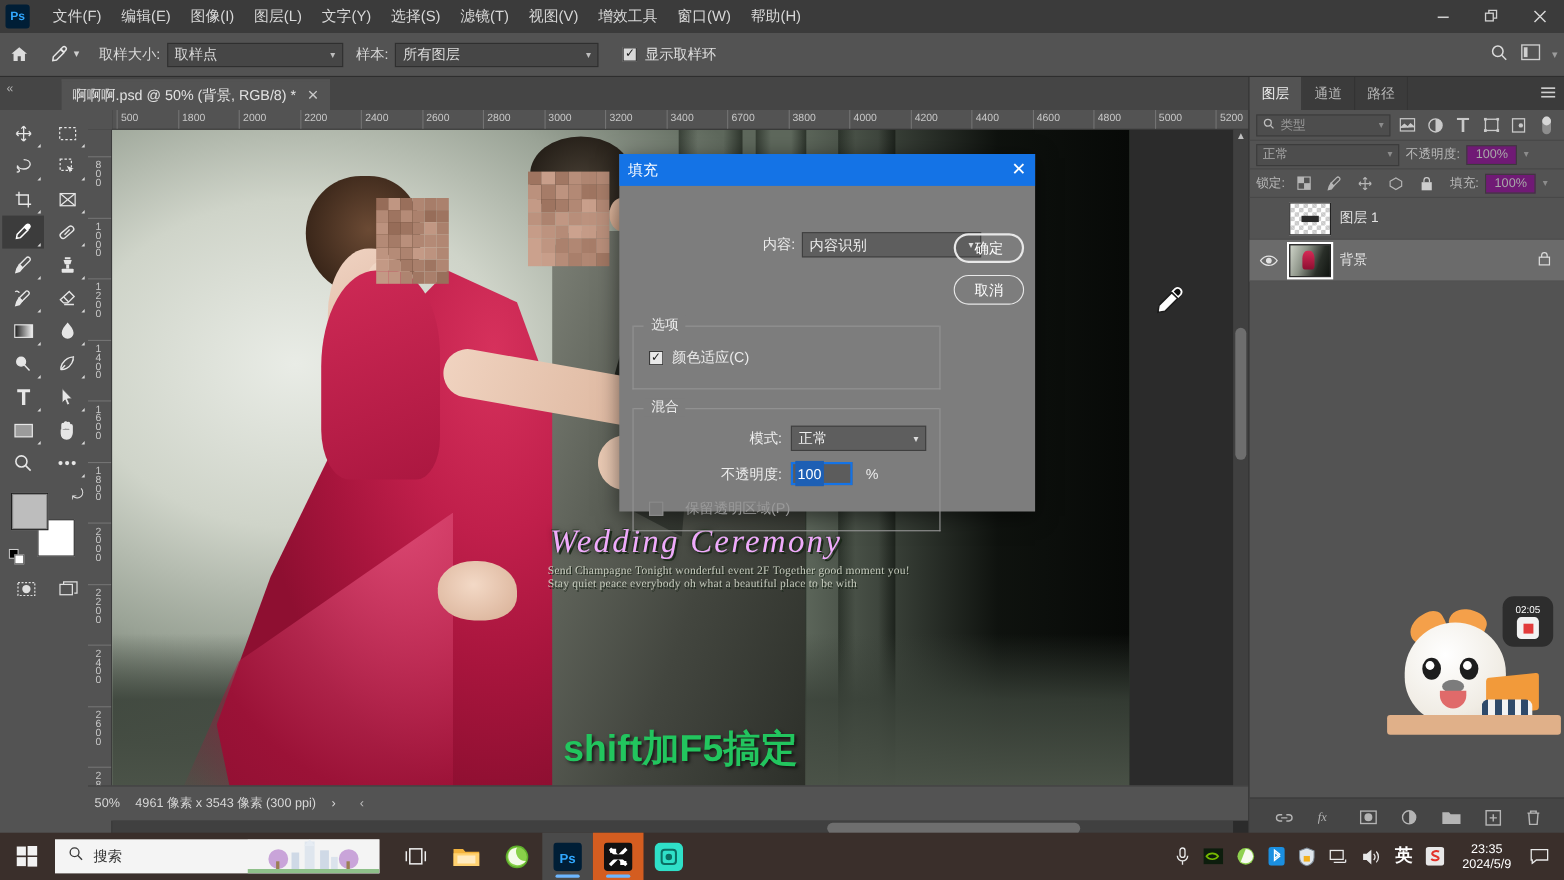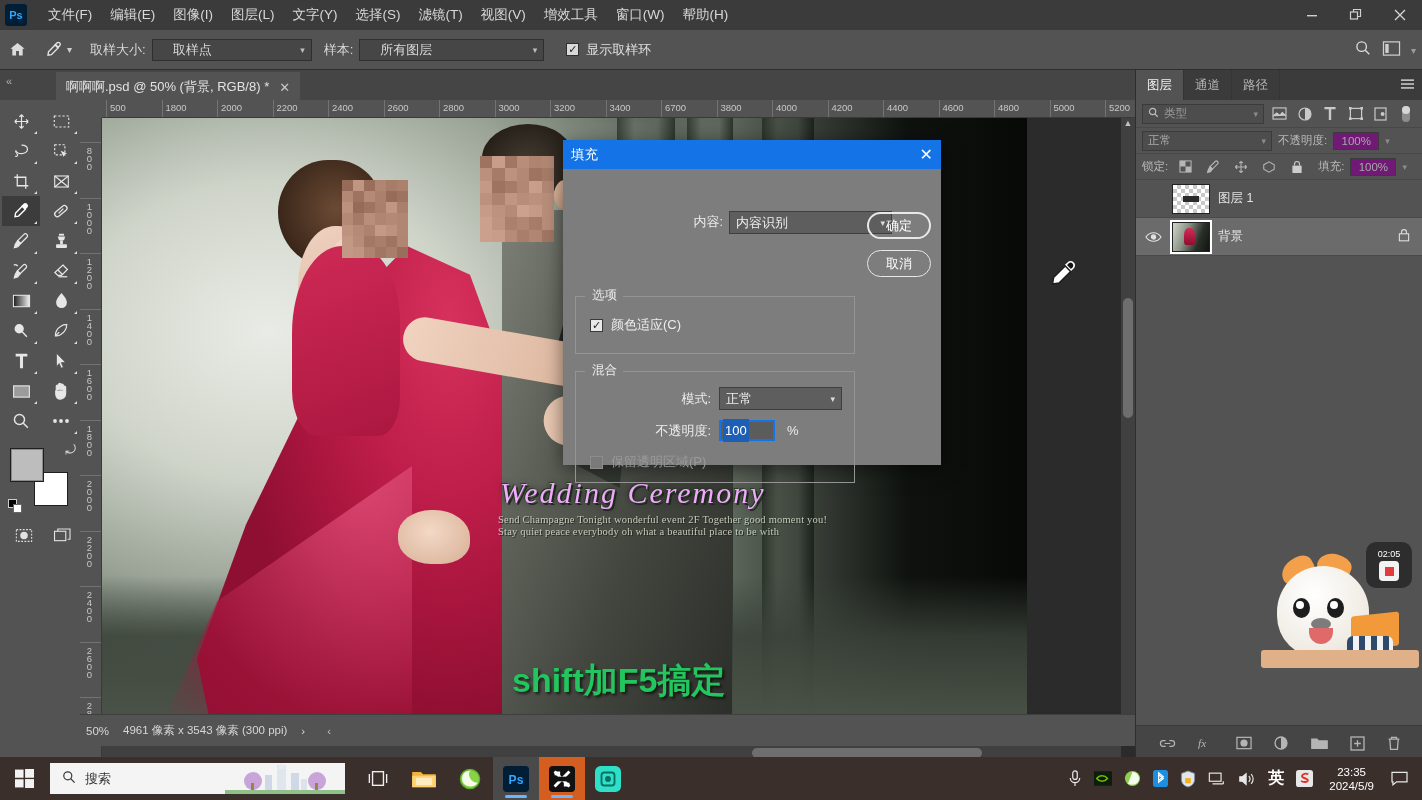--- a/index.html
+++ b/index.html
@@ -41,21 +41,21 @@
   }
   .opt-home { width:34px; display:flex; justify-content:center; }
   .opt-tool {
     display:flex; align-items:center; gap:4px; margin-left:4px;
     padding:0 6px;
   }
   .opt-label { color:#d8d8d8; font-size:13px; margin-left:12px; white-space:nowrap;}
   .ps-select {
     height:22px; background:#464646; border:1px solid #2f2f2f;
     color:#d8d8d8; font-size:13px; display:flex; align-items:center;
-    padding:0 20px; margin-left:6px; position:relative; cursor:default;
+    padding:0 6px; margin-left:6px; position:relative; cursor:default;
   }
   .ps-select .caret {
     position:absolute; right:6px; top:50%; transform:translateY(-50%);
     font-size:9px; color:#bdbdbd;
   }
   .chk {
     width:13px; height:13px; background:#d9d9d9; border:1px solid #2f2f2f;
     display:inline-flex; align-items:center; justify-content:center;
     color:#1d1d1d; font-size:11px; line-height:1;
   }
@@ -1196,21 +1196,21 @@
         </div>
 
         <div style="display:flex;align-items:center;padding:10px 0 0 0;">
           <span class="dlg-label" style="width:135px;">不透明度:</span>
           <div class="opacity-input" style="margin-left:8px;">
             <span class="sel">100</span>
           </div>
           <span style="color:#ececec;font-size:13px;margin-left:12px;">%</span>
         </div>
 
-        <div style="display:flex;align-items:center;gap:8px;padding:12px 0 0 14px;">
+        <div style="display:flex;align-items:center;gap:20px;padding:12px 0 0 14px;">
           <span class="dlg-chk disabled"></span>
           <span style="color:#9a9a9a;font-size:13px;">保留透明区域(P)</span>
         </div>
       </div>
     </div>
   </div>
 
   <div class="taskbar">
     <div class="tb-start">
       <svg width="19" height="19" viewBox="0 0 20 20" fill="#f2f2f2">

